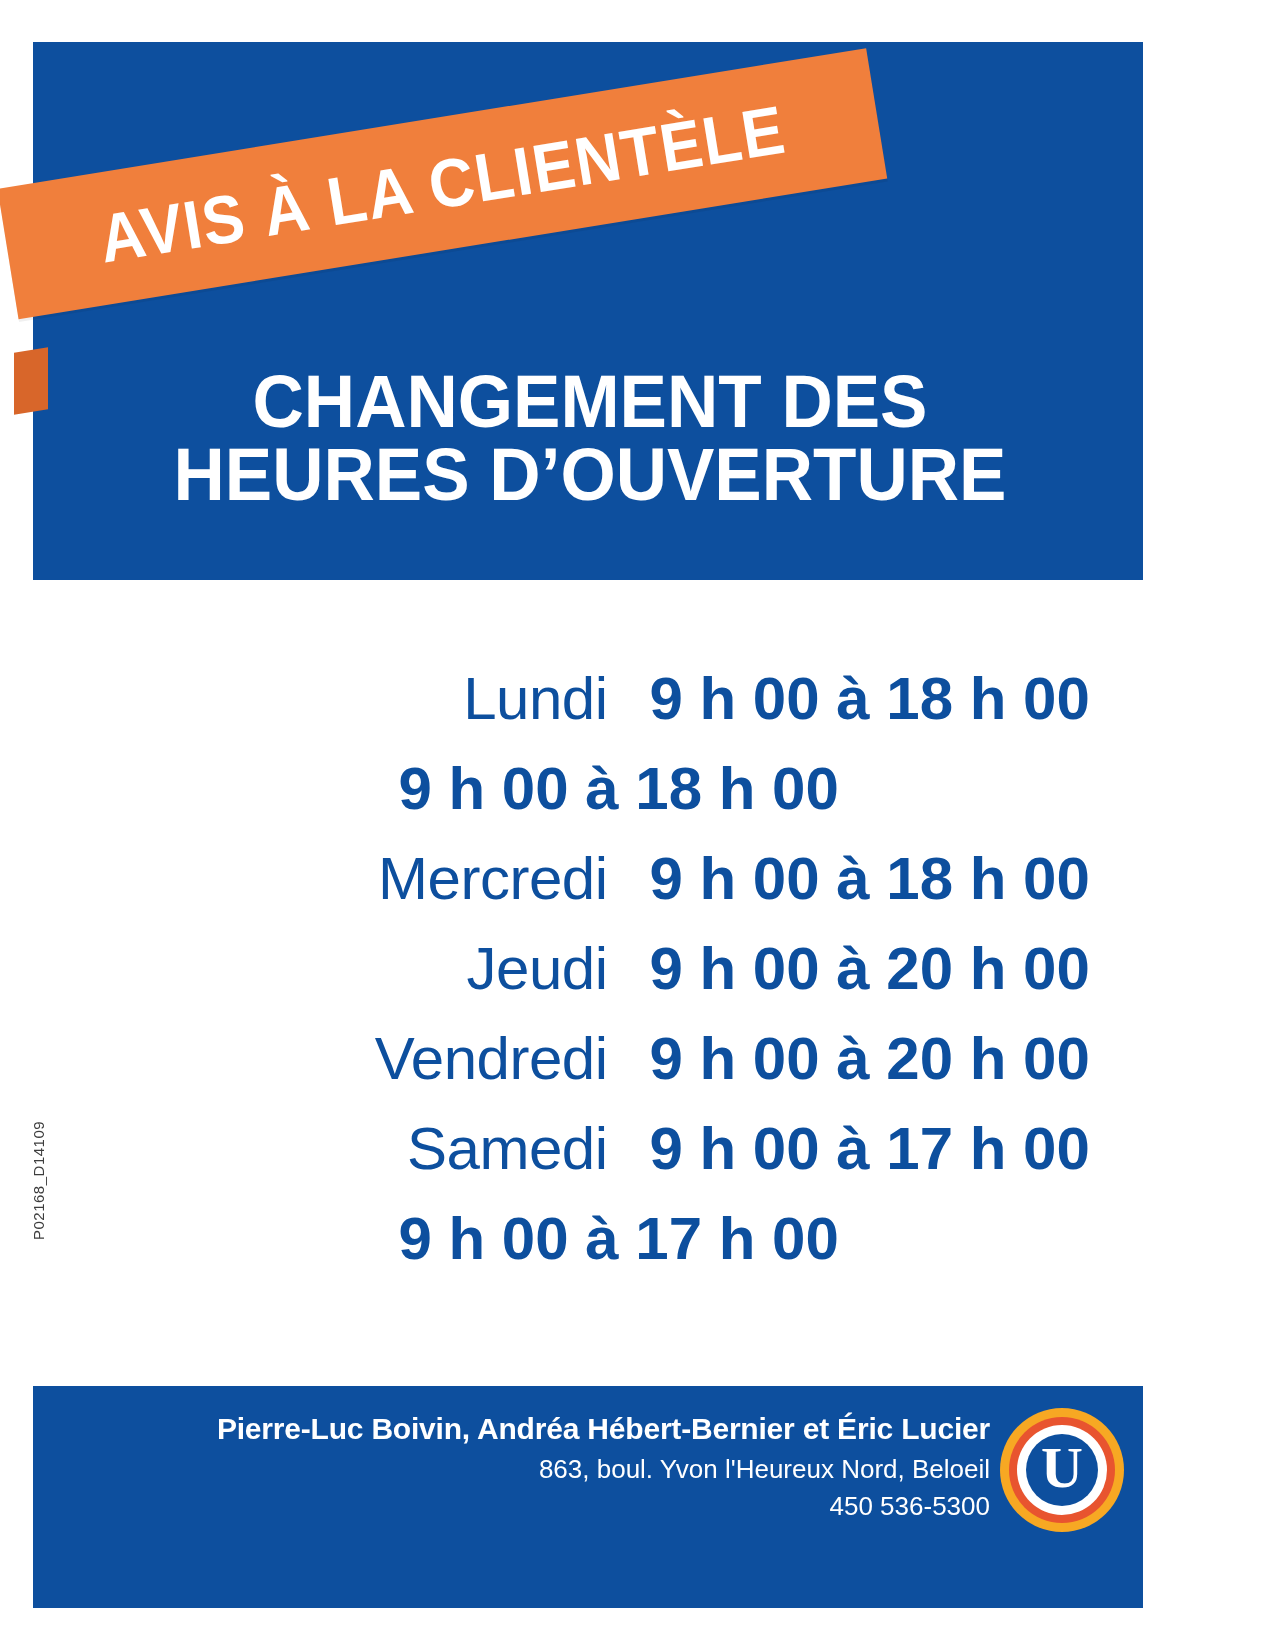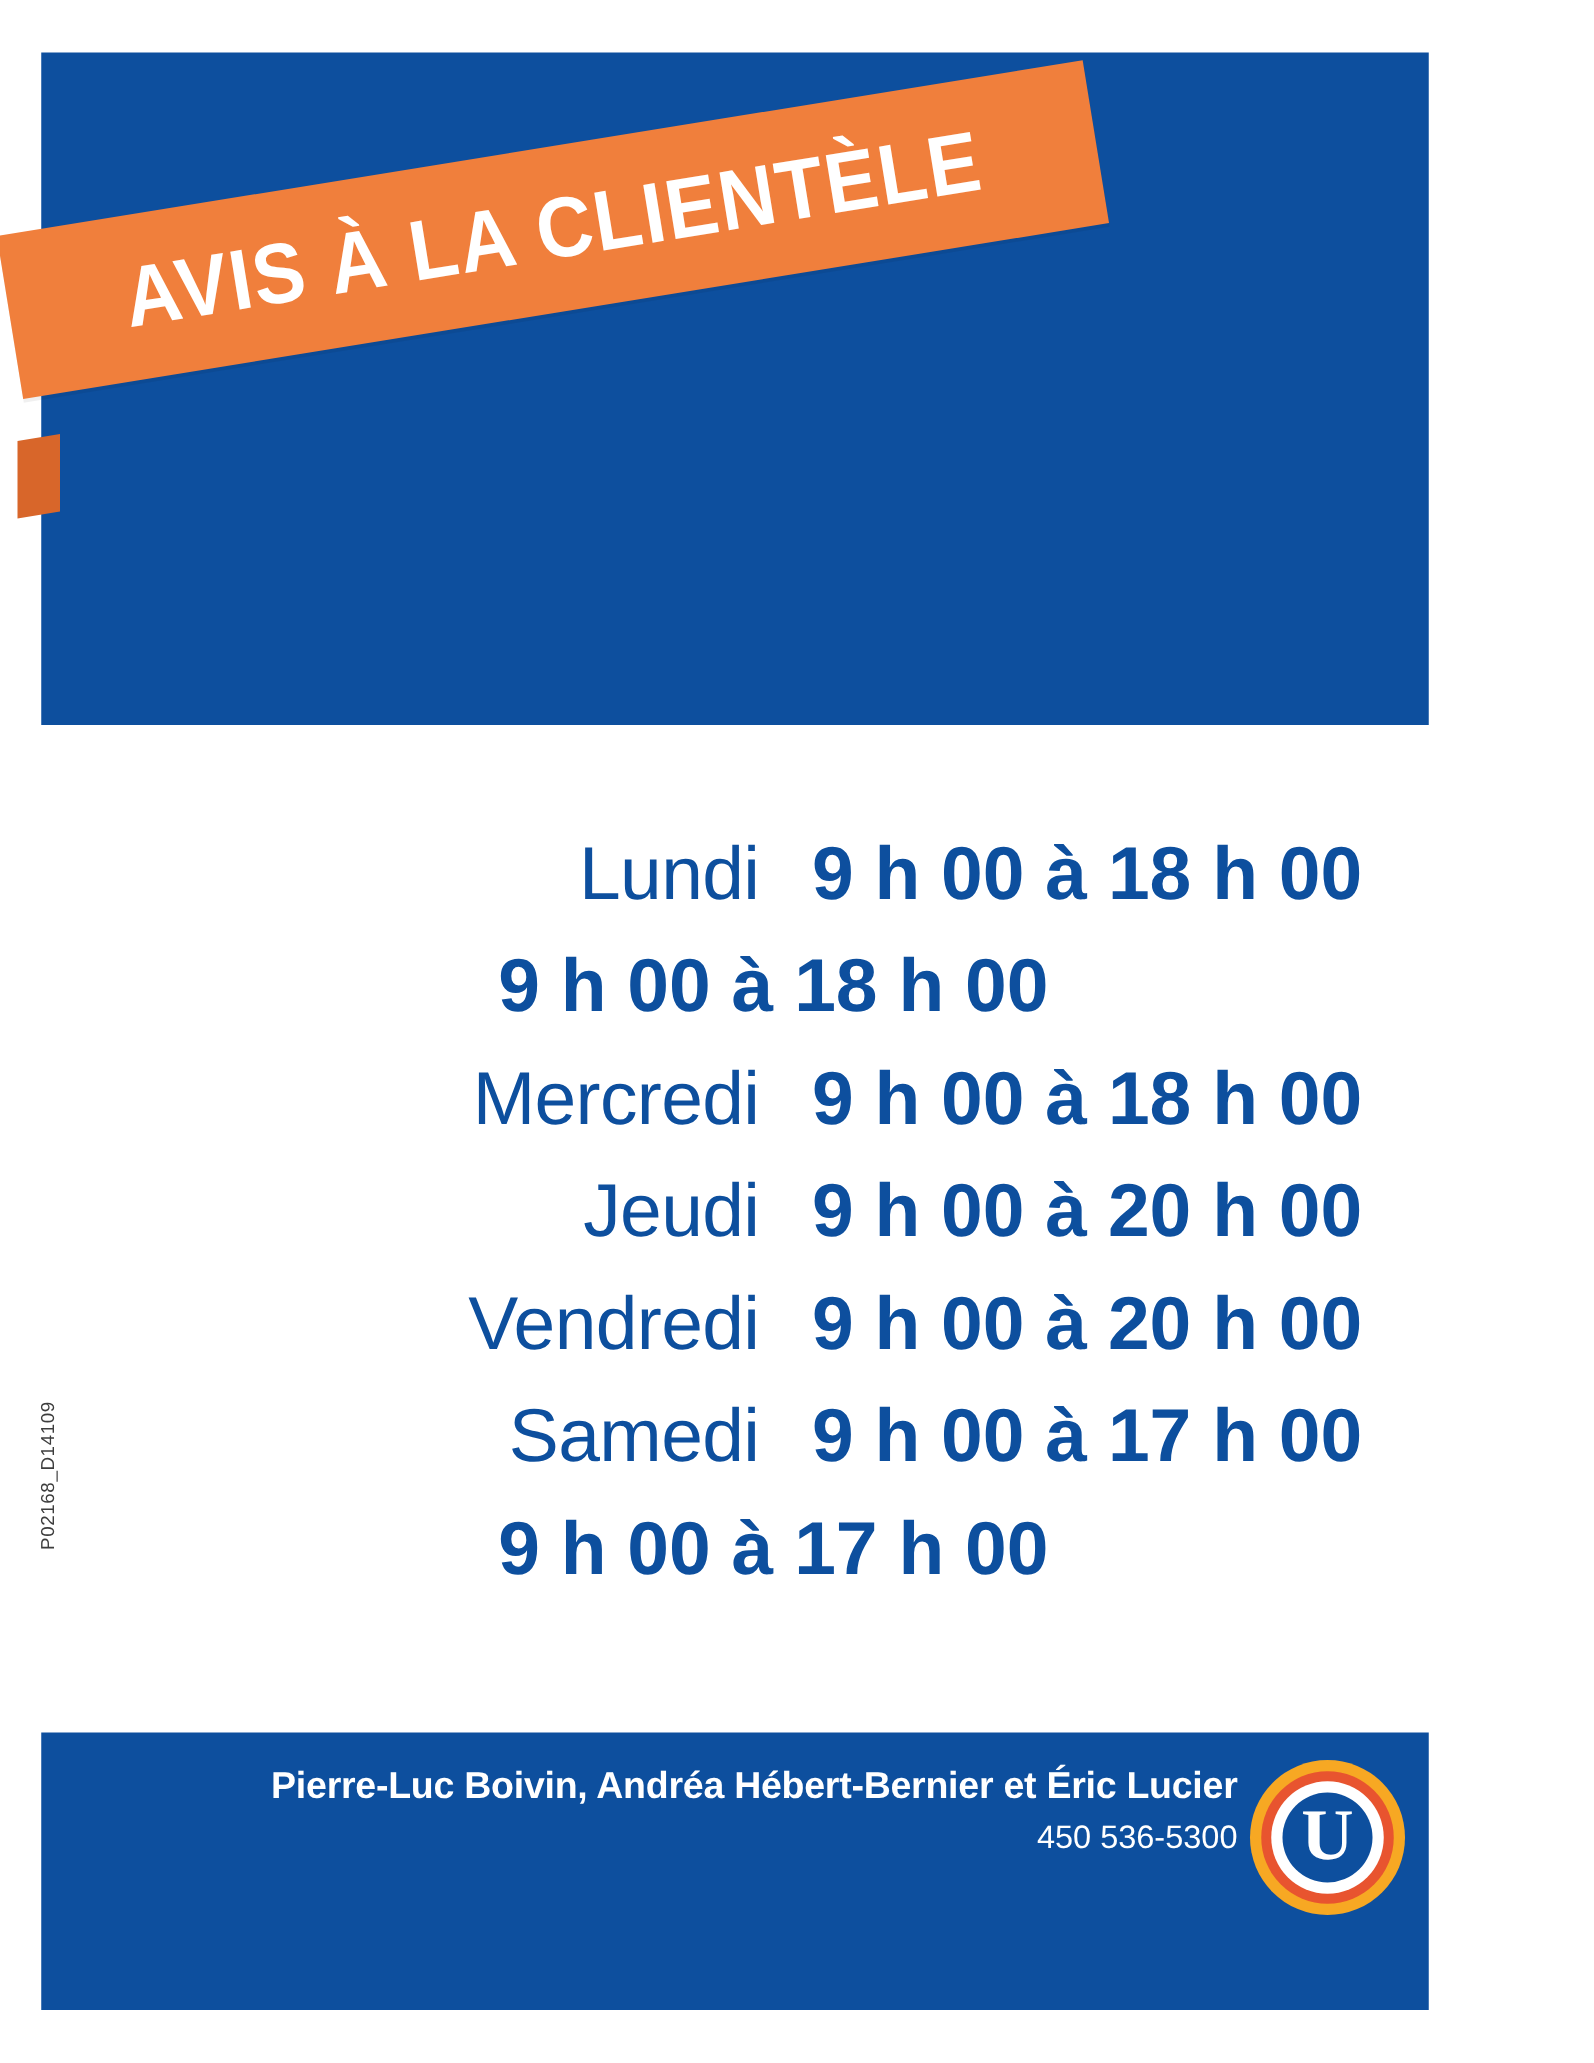--- a/index.html
+++ b/index.html
@@ -233,20 +233,24 @@
   <div class="header-panel"></div>
 
   <div class="ribbon-wrap">
     <div class="ribbon"></div>
     <div class="ribbon-fold"></div>
     <div class="ribbon-text">
       <span>AVIS À LA CLIENTÈLE</span>
     </div>
   </div>
 
+  <div class="title">
+    <span class="line">CHANGEMENT DES</span>
+    <span class="line">HEURES D’OUVERTURE</span>
+  </div>
 
   <div class="hours">
     <div class="hours-row">
       <div class="day">Lundi</div>
       <div class="time">9 h 00 à 18 h 00</div>
     </div>
     <div class="hours-row">
       <div class="time">9 h 00 à 18 h 00</div>
     </div>
     <div class="hours-row">
@@ -269,20 +273,21 @@
       <div class="time">9 h 00 à 17 h 00</div>
     </div>
   </div>
 
   <div class="side-code">P02168_D14109</div>
 
   <div class="footer-panel"></div>
 
   <div class="footer-text">
     <div class="footer-names">Pierre-Luc Boivin, Andréa Hébert-Bernier et Éric Lucier</div>
+    <div class="footer-address">863, boul. Yvon l'Heureux Nord, Beloeil</div>
     <div class="footer-phone">450 536-5300</div>
   </div>
 
   <div class="logo">
     <div class="ring-outer"></div>
     <div class="ring-mid"></div>
     <div class="ring-inner"></div>
     <div class="u-mark">
       <span class="u-letter">U</span>
     </div>

